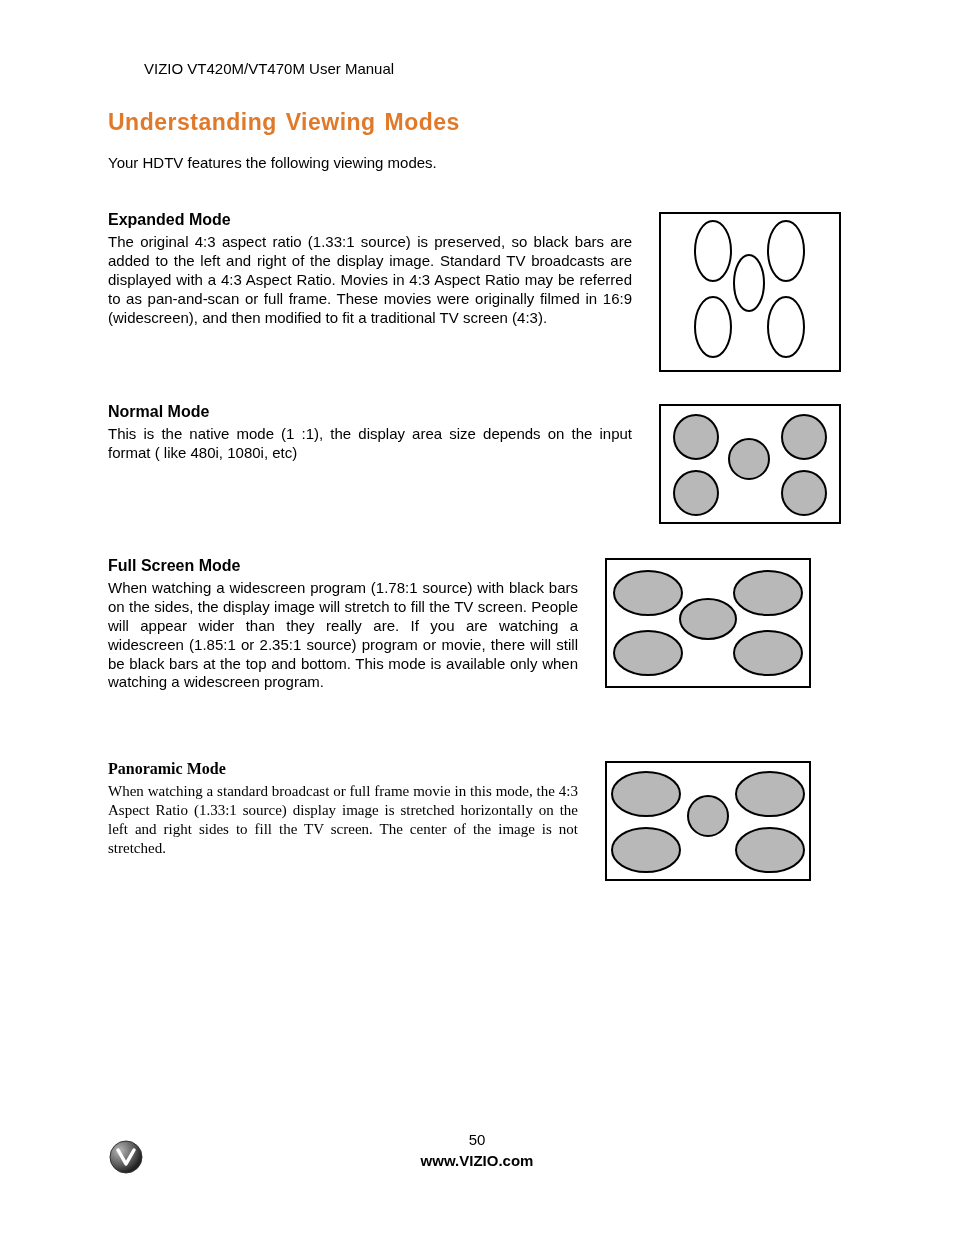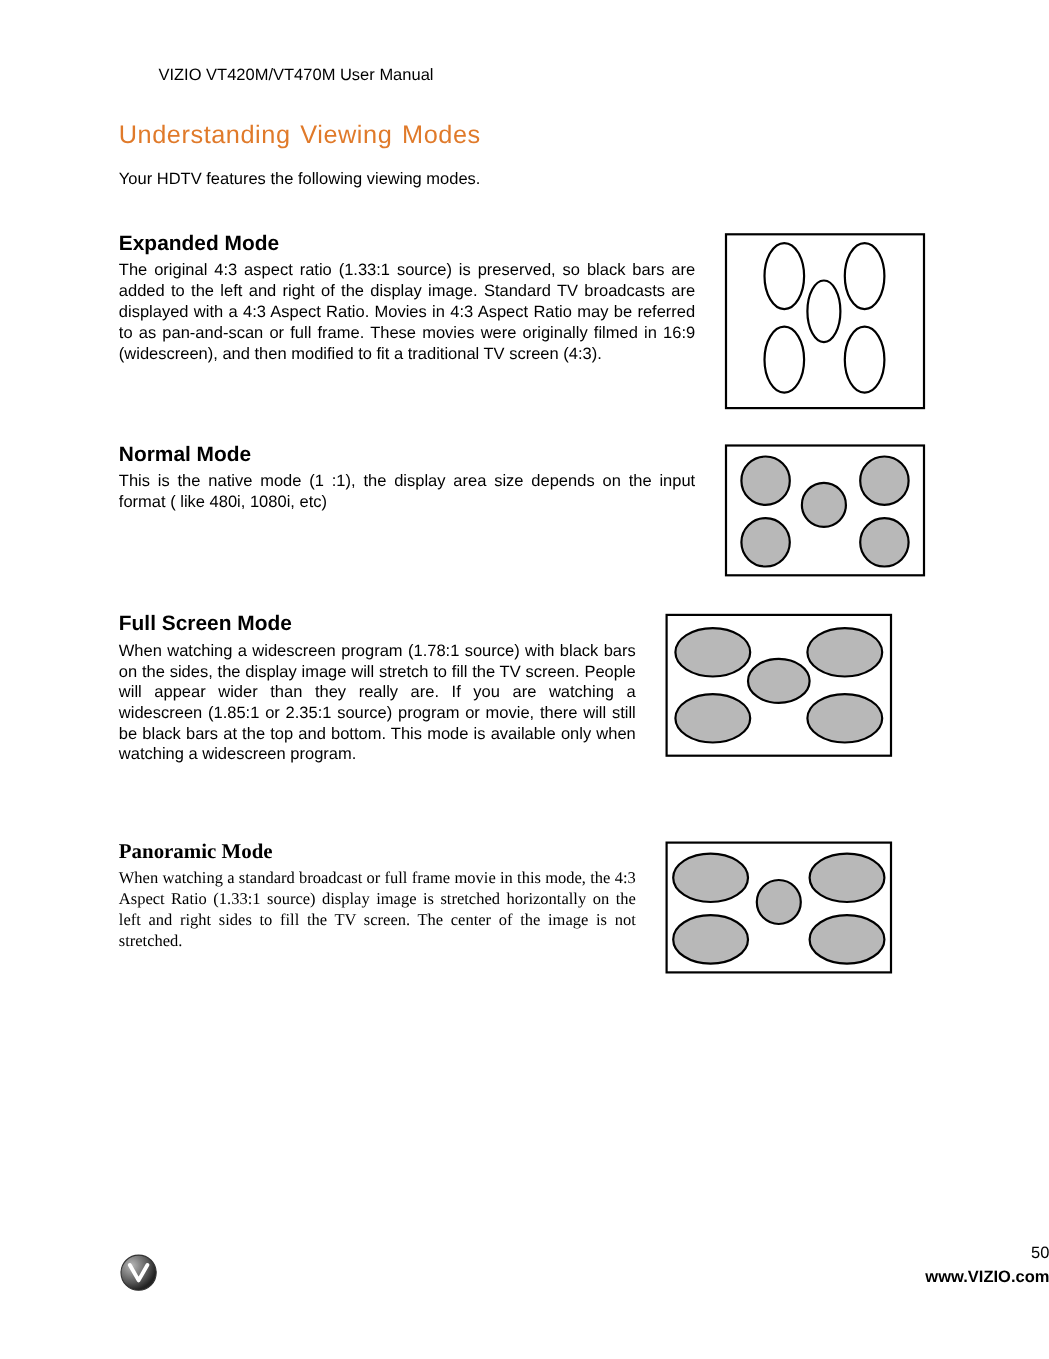--- a/index.html
+++ b/index.html
@@ -16,63 +16,63 @@
   }
   .header-line {
     font-size: 15px;
     margin-bottom: 32px;
     margin-left: 36px;
   }
   .section-title {
     font-family: "Arial Black", Arial, sans-serif;
     font-size: 23px;
     color: #e07a2a;
-    font-weight: 400;
+    font-weight: 700;
     letter-spacing: 0.5px;
     margin-bottom: 18px;
     font-stretch: expanded;
     word-spacing: 2px;
     text-transform: none;
   }
   .intro {
     font-size: 15px;
     margin-bottom: 40px;
   }
   .mode-row {
     display: flex;
     align-items: flex-start;
     gap: 22px;
     margin-bottom: 28px;
   }
   .mode-text {
     flex: 1;
   }
   .mode-heading {
-    font-size: 19px;
+    font-size: 16px;
     font-weight: bold;
     margin-bottom: 4px;
   }
   .mode-body {
     font-size: 15px;
     line-height: 1.26;
     text-align: justify;
   }
   .diagram-box {
     flex: 0 0 auto;
     width: 192px;
   }
   .diagram-box svg {
     display: block;
   }
   .footer {
     position: absolute;
     bottom: 64px;
     left: 0;
     width: 100%;
-    text-align: right;
+    text-align: center;
     font-size: 15px;
     line-height: 1.4;
   }
   .footer .site {
     font-weight: bold;
   }
   .logo {
     position: absolute;
     left: 108px;
     bottom: 60px;

